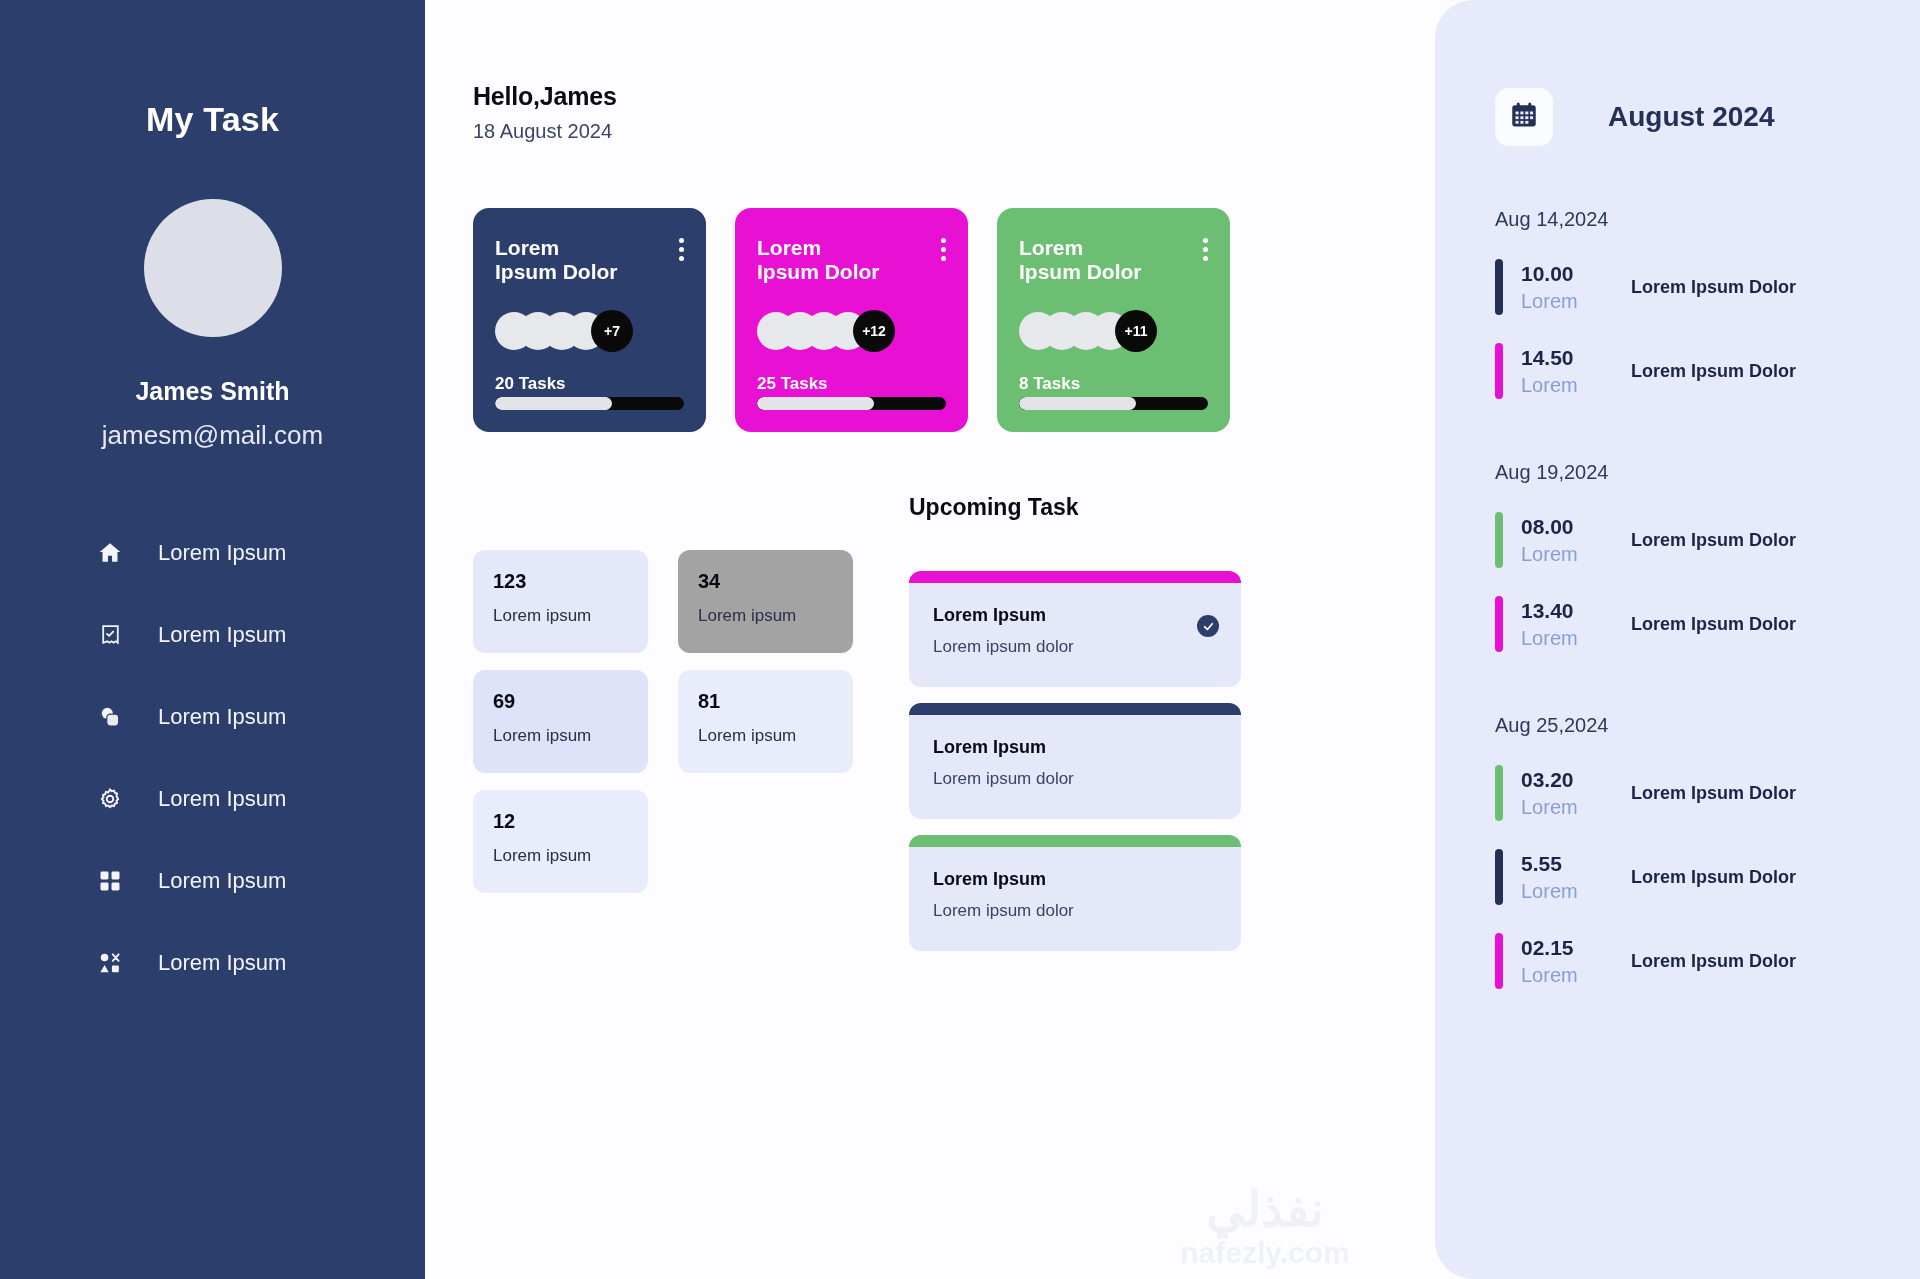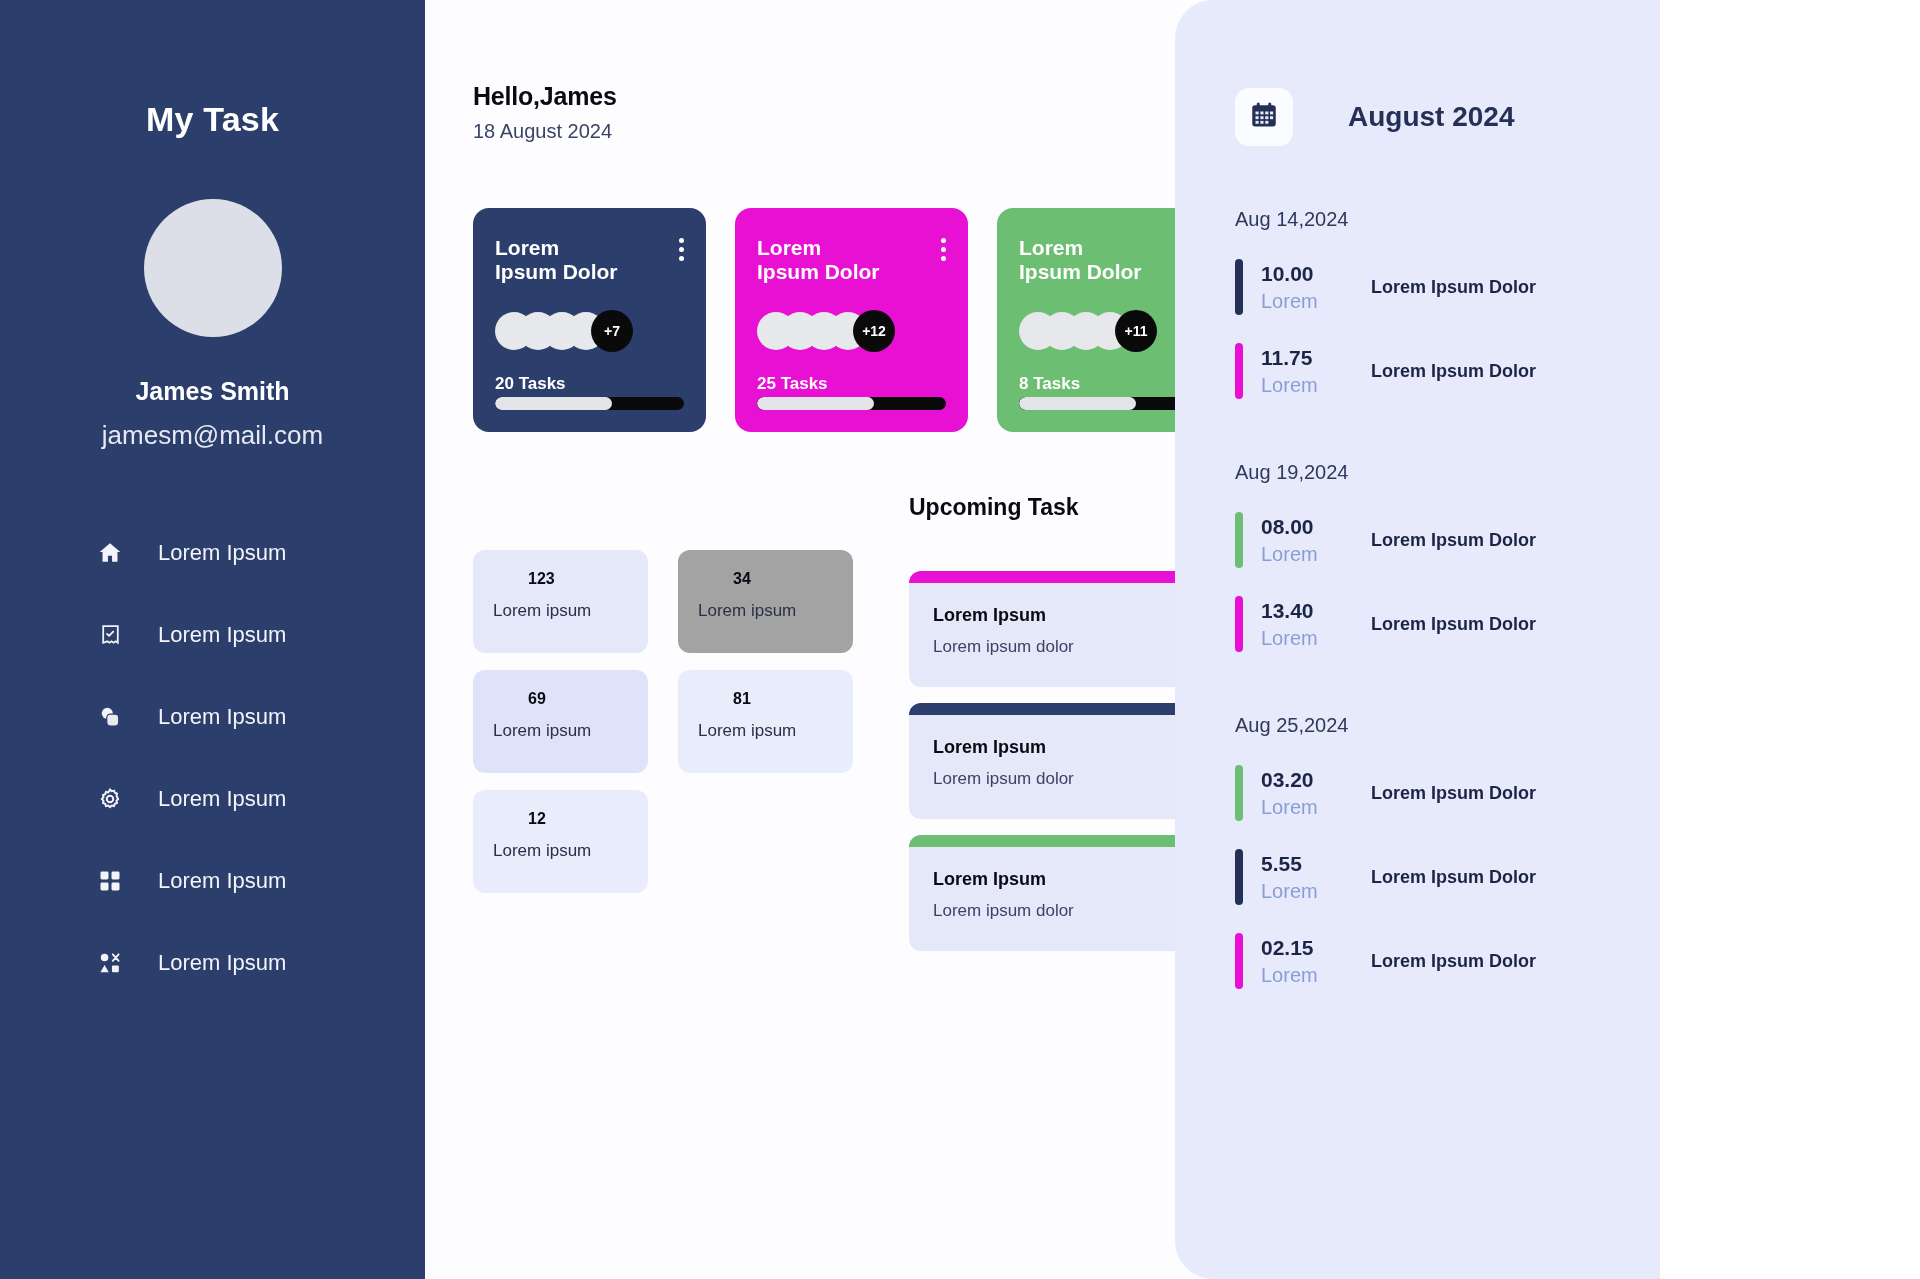--- a/index.html
+++ b/index.html
@@ -4,21 +4,21 @@
 <style>
   * { box-sizing: border-box; margin: 0; padding: 0; }
   html, body {
     width: 1920px; height: 1279px;
     font-family: "Liberation Sans", sans-serif;
     background: #ffffff;
     overflow: hidden;
   }
   .app {
     position: relative;
-    width: 1660px; height: 1279px;
+    width: 1920px; height: 1279px;
     background: #fdfdff;
     display: flex;
   }
 
   
   .sidebar {
     width: 425px;
     height: 1279px;
     background: #2c3e6b;
     flex: 0 0 425px;
@@ -214,24 +214,23 @@
     grid-template-columns: 175px 175px;
     gap: 17px 30px;
     margin-top: 56px;
   }
   .stat-tile {
     height: 103px;
     border-radius: 12px;
     padding: 20px 20px 0 20px;
   }
   .stat-value {
-    font-size: 16px;
+    font-size: 20px;
     font-weight: bold;
     color: #0a0a14;
-    margin-left: 35px;
   }
   .stat-label {
     font-size: 17px;
     color: #2a3048;
     margin-top: 13px;
   }
   .tile-new {
     height: 103px;
     border-radius: 12px;
     background: #8ba4f0;
@@ -635,21 +634,21 @@
         <span class="ev-bar" style="background:#253057"></span>
         <div class="ev-time">
           <div class="ev-hour">10.00</div>
           <div class="ev-name">Lorem</div>
         </div>
         <div class="ev-desc">Lorem Ipsum Dolor</div>
       </div>
       <div class="event">
         <span class="ev-bar" style="background:#e710d3"></span>
         <div class="ev-time">
-          <div class="ev-hour">11.75</div>
+          <div class="ev-hour">14.50</div>
           <div class="ev-name">Lorem</div>
         </div>
         <div class="ev-desc">Lorem Ipsum Dolor</div>
       </div>
     </div>
 
     <div class="day-group">
       <div class="day-label">Aug 19,2024</div>
       <div class="event">
         <span class="ev-bar" style="background:#6cbe72"></span>

